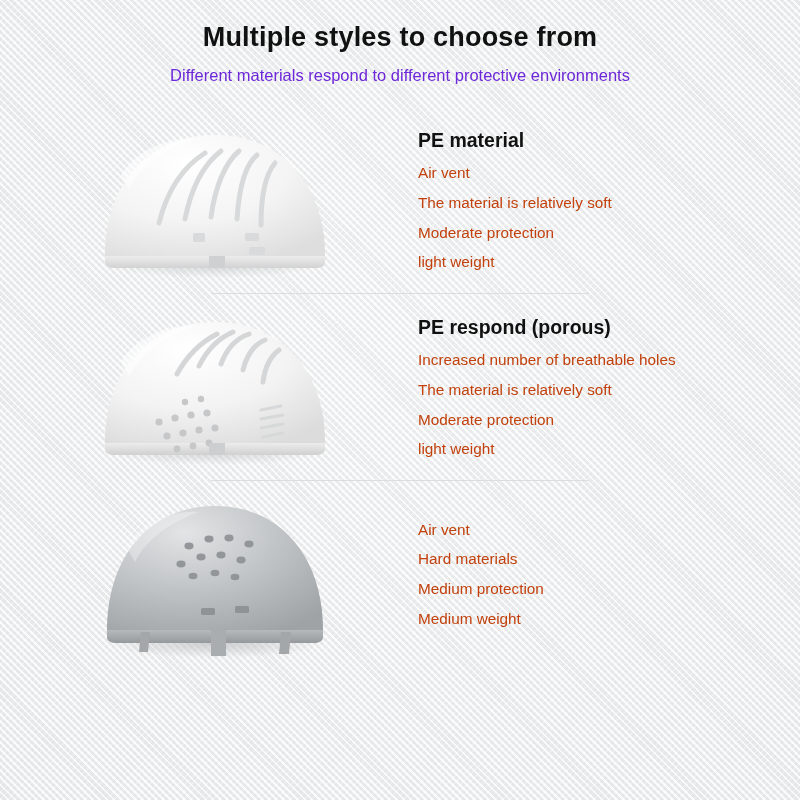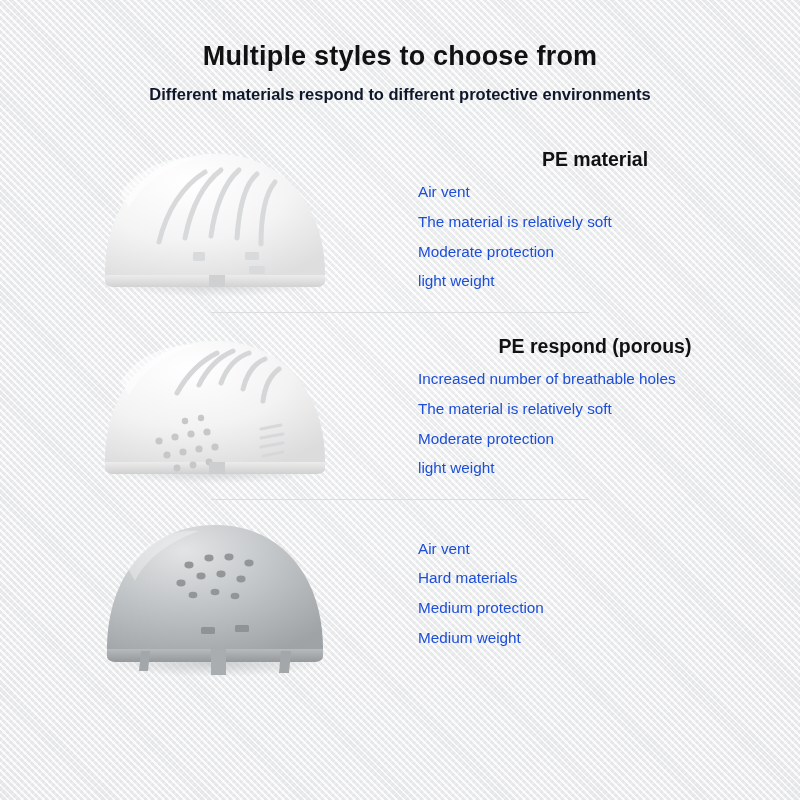--- a/index.html
+++ b/index.html
@@ -25,38 +25,37 @@
       repeating-linear-gradient(-45deg, rgba(255,255,255,0.55) 0px, rgba(255,255,255,0.55) 2px, rgba(228,230,232,0.4) 2px, rgba(228,230,232,0.4) 5px),
       radial-gradient(ellipse at 50% 40%, #fdfdfd 0%, #f0f1f2 55%, #e9eaec 100%);
     z-index: 0;
   }
   .page {
     position: relative;
     z-index: 1;
     width: 800px;
     height: 572px;
     box-sizing: border-box;
-    margin-top: 19px;
   }
   .header {
     text-align: center;
     padding-top: 22px;
   }
   .title {
     font-size: 27px;
     font-weight: bold;
     letter-spacing: 0.2px;
     color: #111;
     margin: 0;
   }
   .subtitle {
     font-size: 16.5px;
-    color: #0f172a;
+    color: #6d28d9;
     margin: 13px 0 0 0;
-    font-weight: bold;
+    font-weight: normal;
   }
   .sections {
     margin-top: 22px;
   }
   .section {
     display: flex;
     align-items: center;
     height: 186px;
     padding: 0 28px 0 20px;
     box-sizing: border-box;
@@ -76,30 +75,29 @@
   }
   .info {
     flex: 1;
     padding-left: 8px;
   }
   .info h3 {
     margin: 0 0 12px 0;
     font-size: 19.5px;
     font-weight: bold;
     color: #111;
-    text-align: center;
   }
   .info ul {
     list-style: none;
     margin: 0;
     padding: 0;
   }
   .info li {
     font-size: 15.3px;
-    color: #1d4ed8;
+    color: #c2410c;
     margin-bottom: 12px;
     line-height: 1.15;
   }
   .info li:last-child { margin-bottom: 0; }
 
   svg { display: block; }
 </style>
 </head>
 <body>
 

